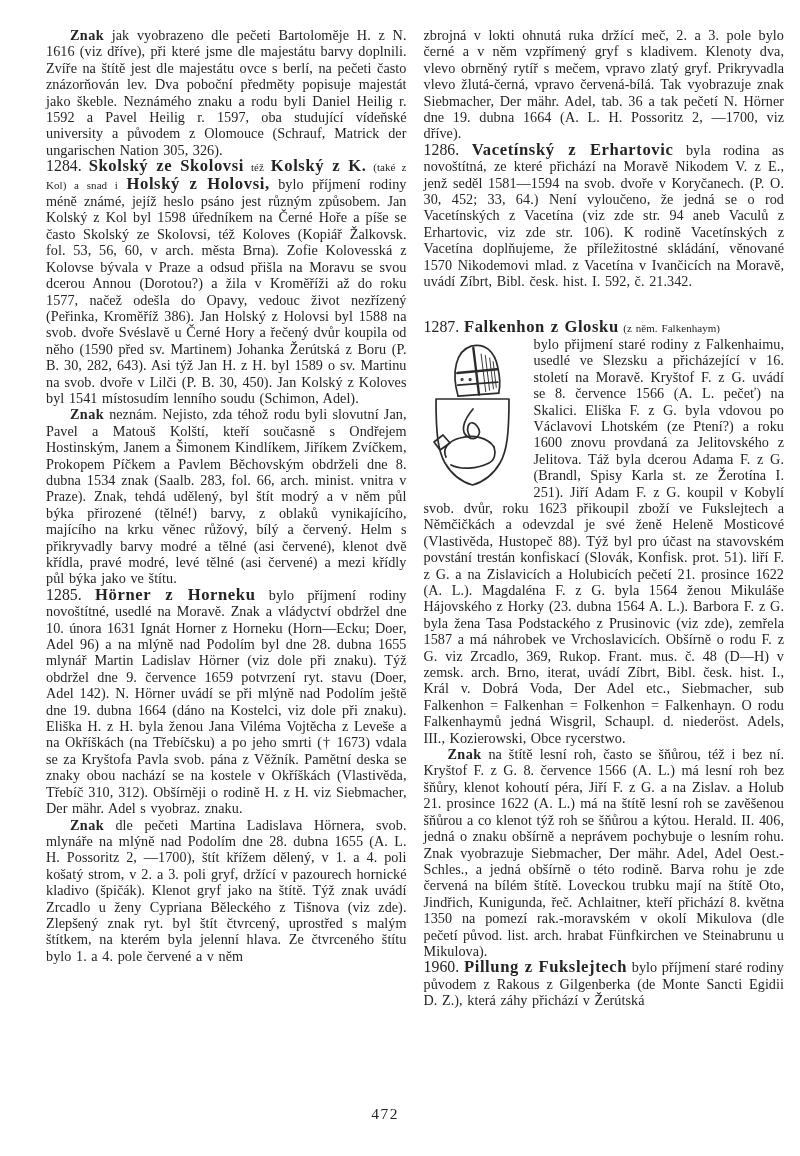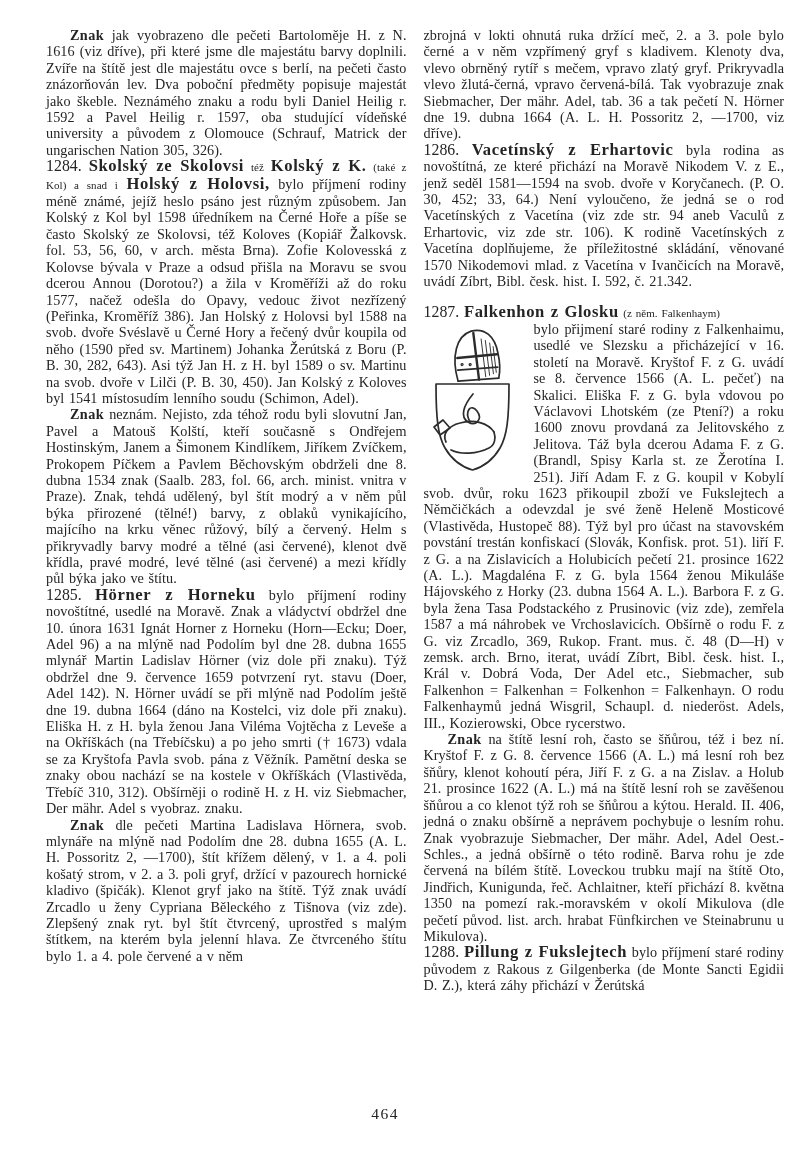--- a/index.html
+++ b/index.html
@@ -32,21 +32,21 @@
   .entry{}
   .lead{font-weight:bold;letter-spacing:0.4px;}
   .enum{font-size:15.8px;}
   .title{
     font-weight:bold;
     font-size:16.6px;
     letter-spacing:0.6px;
     line-height:16.4px;
   }
   .small{font-size:11px;}
-  .entry-head{margin-top:14px;text-align:left;text-indent:0;}
+  .entry-head{margin-top:29px;text-align:left;text-indent:0;}
   .arms-float{
     float:left;
     width:96px;height:150px;
     margin:2px 12px 2px 2px;
   }
   .arms-float svg{display:block;width:100%;height:100%;}
   .page-number{
     position:absolute;
     left:0;bottom:33px;width:770px;
     text-align:center;
@@ -107,19 +107,19 @@
           <path d="M20,119 C16,111 22,103 34,100 C48,96 62,100 68,109"></path>
           <path d="M25,127 C35,132 51,131 63,125 C69,122 70,115 68,109"></path>
           <path d="M14,112 l-6,-8 l9,-7 l7,8 z"></path>
           <path d="M47,71 C37,83 34,94 42,99 C50,104 57,96 51,88 C45,80 38,88 44,99"></path>
         </g>
       </svg>
           </span><span>bylo přijmení staré rodiny z Falkenhaimu, usedlé ve Slezsku a přicházející v 16. století na Moravě. Kryštof F. z G. uvádí se 8. července 1566 (A. L. pečeť) na Skalici. Eliška F. z G. byla vdovou po Václavovi Lhotském (ze Ptení?) a roku 1600 znovu provdaná za Jelitovského z Jelitova. Táž byla dcerou Adama F. z G. (Brandl, Spisy Karla st. ze Žerotína I. 251). Jiří Adam F. z G. koupil v Kobylí svob. dvůr, roku 1623 přikoupil zboží ve Fukslejtech a Němčičkách a odevzdal je své ženě Heleně Mosticové (Vlastivěda, Hustopeč 88). Týž byl pro účast na stavovském povstání trestán konfiskací (Slovák, Konfisk. prot. 51). liří F. z G. a na Zislavicích a Holubicích pečetí 21. prosince 1622 (A. L.). Magdaléna F. z G. byla 1564 ženou Mikuláše Hájovského z Horky (23. dubna 1564 A. L.). Barbora F. z G. byla žena Tasa Podstackého z Prusinovic (viz zde), zemřela 1587 a má náhrobek ve Vrchoslavicích. Obšírně o rodu F. z G. viz Zrcadlo, 369, Rukop. Frant. mus. č. 48 (D—H) v zemsk. arch. Brno, iterat, uvádí Zíbrt, Bibl. česk. hist. I., Král v. Dobrá Voda, Der Adel etc., Siebmacher, sub Falkenhon = Falkenhan = Folkenhon = Falkenhayn. O rodu Falkenhaymů jedná Wisgril, Schaupl. d. niederöst. Adels, III., Kozierowski, Obce rycerstwo.</span></p>
 
       <p class="para indent"><b class="lead">Znak</b><span> na štítě lesní roh, často se šňůrou, též i bez ní. Kryštof F. z G. 8. července 1566 (A. L.) má lesní roh bez šňůry, klenot kohoutí péra, Jiří F. z G. a na Zislav. a Holub 21. prosince 1622 (A. L.) má na štítě lesní roh se zavěšenou šňůrou a co klenot týž roh se šňůrou a kýtou. Herald. II. 406, jedná o znaku obšírně a neprávem pochybuje o lesním rohu. Znak vyobrazuje Siebmacher, Der mähr. Adel, Adel Oest.-Schles., a jedná obšírně o této rodině. Barva rohu je zde červená na bílém štítě. Loveckou trubku mají na štítě Oto, Jindřich, Kunigunda, řeč. Achlaitner, kteří přichází 8. května 1350 na pomezí rak.-moravském v okolí Mikulova (dle pečetí původ. list. arch. hrabat Fünfkirchen ve Steinabrunu u Mikulova).</span></p>
 
-      <p class="para entry"><span class="enum">1288.</span> <b class="title">Pillung z Fukslejtech</b> <span>bylo příjmení staré rodiny původem z Rakous z Gilgenberka (de Monte Sancti Egidii D. Z.), která záhy přichází v Žerútská</span></p>
+      <p class="para entry"><span class="enum">1960.</span> <b class="title">Pillung z Fukslejtech</b> <span>bylo příjmení staré rodiny původem z Rakous z Gilgenberka (de Monte Sancti Egidii D. Z.), která záhy přichází v Žerútská</span></p>
 
     </div>
   </div>
 
-  <div class="page-number">464</div>
+  <div class="page-number">472</div>
 </div>
 
 </body></html>

